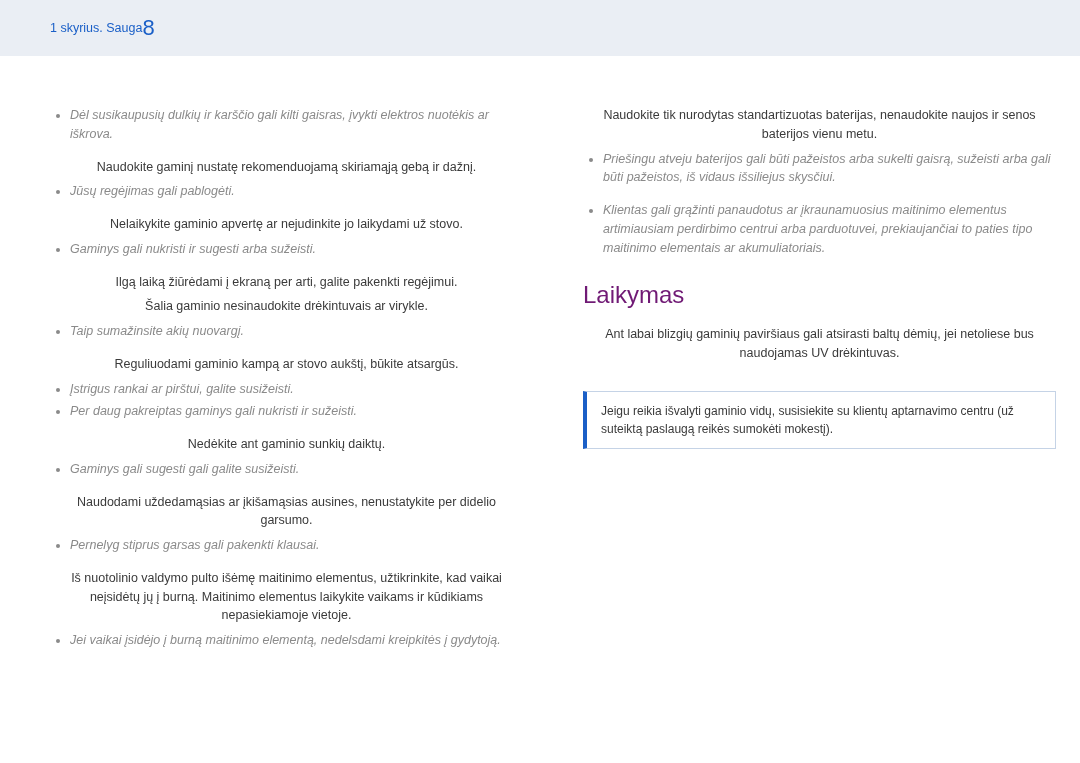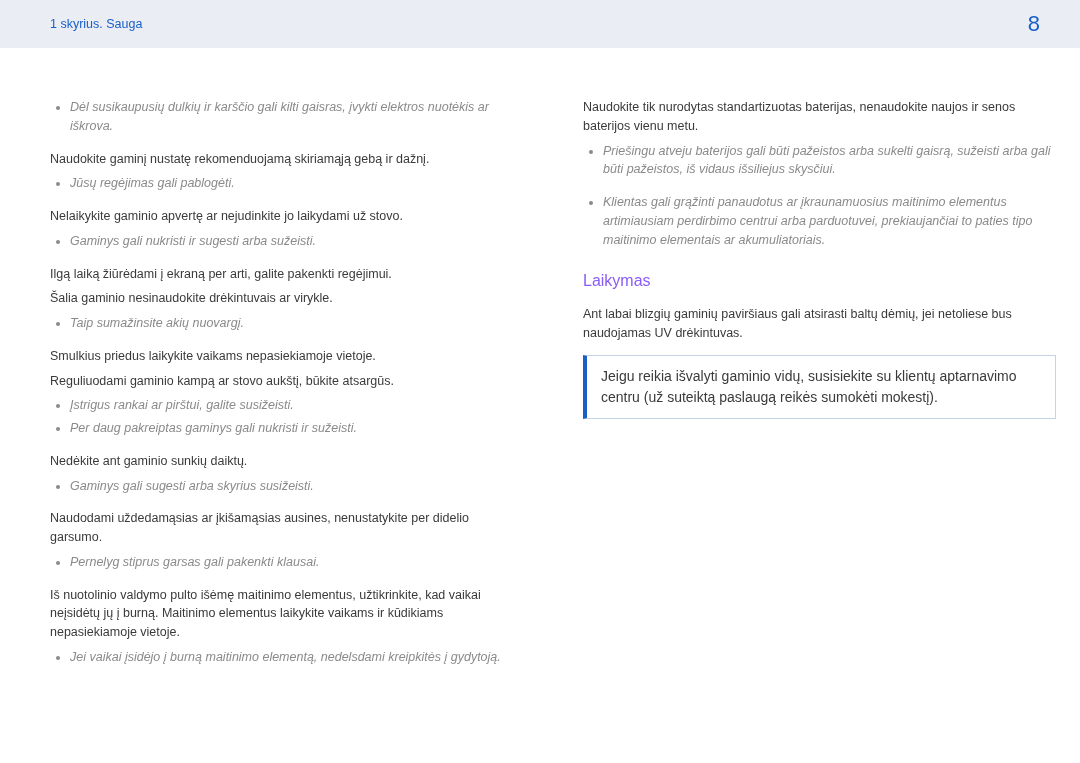--- a/index.html
+++ b/index.html
@@ -6,24 +6,23 @@
   body {
     font-family: "Segoe UI", Arial, sans-serif;
     background: #ffffff;
     width: 1080px;
     height: 763px;
     overflow: hidden;
     color: #333;
   }
   .header {
     background: #eaeef4;
-    height: 48px;
+    height: 56px;
     display: flex;
     align-items: center;
-    justify-content: space-between;
     padding: 0 40px 0 50px;
   }
   .breadcrumb {
     color: #1a5fc7;
     font-size: 12.5px;
     font-weight: 400;
   }
   .page-num {
     color: #1a5fc7;
     font-size: 22px;
@@ -36,43 +35,44 @@
   }
   .col {
     flex: 1;
     font-size: 12.5px;
     line-height: 1.5;
     color: #3a3a3a;
   }
   .col p.body-text {
     margin: 0 0 6px 0;
     font-weight: 400;
+    text-align: center;
   }
   .col ul {
     list-style: disc;
     padding-left: 20px;
     margin: 0 0 14px 0;
     color: #8a8a8a;
     font-style: italic;
   }
   .col ul li {
     margin-bottom: 4px;
   }
   .section-title {
-    color: #8b5cf6;
-    font-size: 16px;
+    color: #701a75;
+    font-size: 24px;
     font-weight: 400;
     margin: 20px 0 12px 0;
   }
   .note-box {
     border: 1px solid #c5d3e6;
     border-left: 4px solid #1a5fc7;
     padding: 10px 14px;
-    margin-top: 12px;
-    font-size: 14px;
+    margin-top: 28px;
+    font-size: 12px;
     color: #3a3a3a;
     line-height: 1.5;
   }
 </style>
 </head>
 <body>
 
 <div class="header">
   <div class="breadcrumb">1 skyrius. Sauga</div>
   <div class="page-num">8</div>
@@ -89,29 +89,28 @@
       </ul>
       <p class="body-text">Nelaikykite gaminio apvertę ar nejudinkite jo laikydami už stovo.</p>
       <ul>
         <li>Gaminys gali nukristi ir sugesti arba sužeisti.</li>
       </ul>
       <p class="body-text">Ilgą laiką žiūrėdami į ekraną per arti, galite pakenkti regėjimui.</p>
       <p class="body-text">Šalia gaminio nesinaudokite drėkintuvais ar virykle.</p>
       <ul>
         <li>Taip sumažinsite akių nuovargį.</li>
       </ul>
-      <p class="body-text">Smulkius priedus laikykite vaikams nepasiekiamoje vietoje.</p>
       <p class="body-text">Reguliuodami gaminio kampą ar stovo aukštį, būkite atsargūs.</p>
       <ul>
         <li>Įstrigus rankai ar pirštui, galite susižeisti.</li>
         <li>Per daug pakreiptas gaminys gali nukristi ir sužeisti.</li>
       </ul>
       <p class="body-text">Nedėkite ant gaminio sunkių daiktų.</p>
       <ul>
-        <li>Gaminys gali sugesti arba skyrius susižeisti.</li>
+        <li>Gaminys gali sugesti gali galite susižeisti.</li>
       </ul>
       <p class="body-text">Naudodami uždedamąsias ar įkišamąsias ausines, nenustatykite per didelio garsumo.</p>
       <ul>
         <li>Pernelyg stiprus garsas gali pakenkti klausai.</li>
       </ul>
       <p class="body-text">Iš nuotolinio valdymo pulto išėmę maitinimo elementus, užtikrinkite, kad vaikai neįsidėtų jų į burną. Maitinimo elementus laikykite vaikams ir kūdikiams nepasiekiamoje vietoje.</p>
       <ul>
         <li>Jei vaikai įsidėjo į burną maitinimo elementą, nedelsdami kreipkitės į gydytoją.</li>
       </ul>
     </div>

